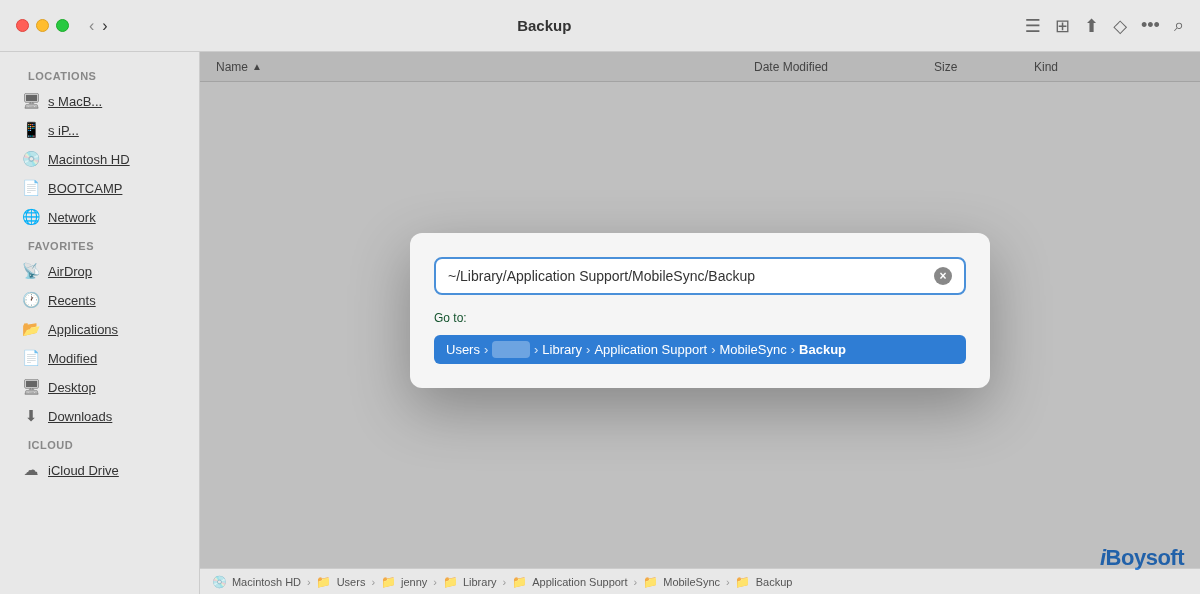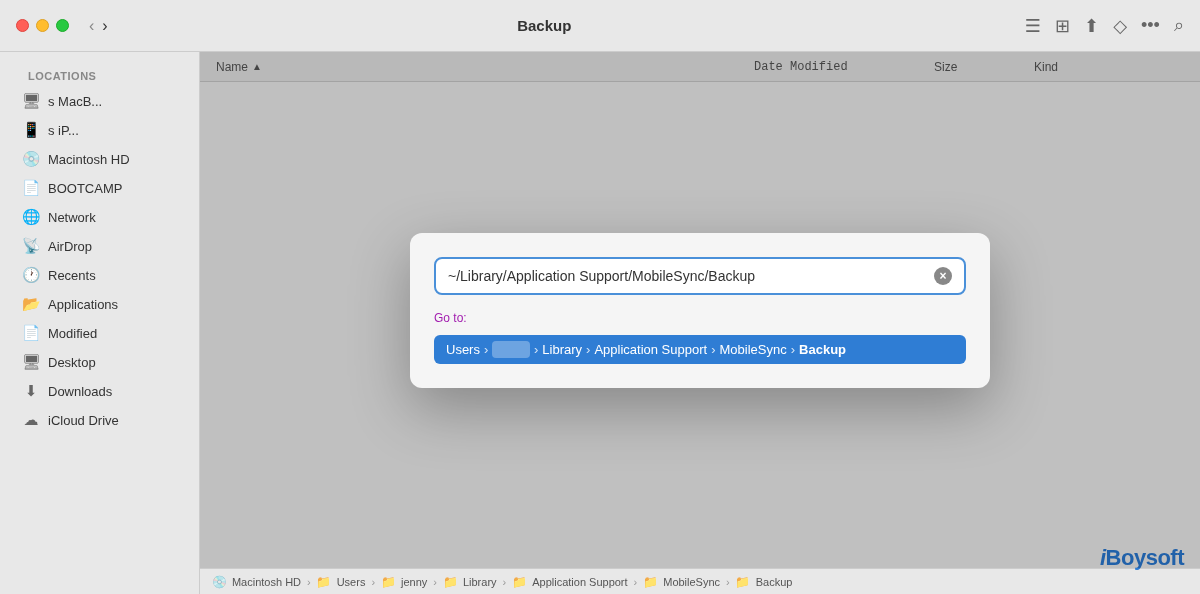--- a/index.html
+++ b/index.html
@@ -101,21 +101,21 @@
       cursor: pointer;
       border-radius: 6px;
       margin: 1px 6px;
     }
     .sidebar-item .item-icon {
       font-size: 15px;
       width: 18px;
       text-align: center;
       color: #666;
     }
-    .sidebar-item .item-label { font-size: 13px; }
+    .sidebar-item .item-label { font-size: 13px; text-decoration: underline; }
 
     
     .content-area {
       flex: 1;
       background: #f0f0f0;
       position: relative;
       overflow: hidden;
     }
 
     
@@ -126,21 +126,21 @@
       background: #e8e8e8;
       border-bottom: 1px solid #ccc;
       padding: 0 16px;
     }
     .col-header {
       font-size: 12px;
       color: #555;
       font-weight: 500;
     }
     .col-name { flex: 1; display: flex; align-items: center; gap: 4px; }
-    .col-date { width: 180px; font-family: Liberation Mono, monospace; }
+    .col-date { width: 180px; }
     .col-size { width: 100px; }
     .col-kind { width: 150px; }
     .sort-arrow { font-size: 10px; color: #555; }
 
     
     .status-bar {
       height: 26px;
       background: #e8e8e8;
       border-top: 1px solid #ccc;
       display: flex;
@@ -203,21 +203,21 @@
       align-items: center;
       justify-content: center;
       cursor: pointer;
       color: white;
       font-size: 12px;
       font-weight: bold;
       border: none;
     }
     .modal-goto-label {
       font-size: 12px;
-      color: #a21caf;
+      color: #14532d;
       margin-bottom: 10px;
     }
     .breadcrumb-path {
       display: flex;
       align-items: center;
       gap: 4px;
       background: #2f7dd4;
       border-radius: 6px;
       padding: 6px 12px;
       flex-wrap: nowrap;
@@ -298,20 +298,21 @@
     </div>
     <div class="sidebar-item">
       <span class="item-icon">📄</span>
       <span class="item-label">BOOTCAMP</span>
     </div>
     <div class="sidebar-item">
       <span class="item-icon">🌐</span>
       <span class="item-label">Network</span>
     </div>
 
+    <div class="sidebar-section-label">Favorites</div>
 
     <div class="sidebar-item">
       <span class="item-icon">📡</span>
       <span class="item-label">AirDrop</span>
     </div>
     <div class="sidebar-item">
       <span class="item-icon">🕐</span>
       <span class="item-label">Recents</span>
     </div>
     <div class="sidebar-item">
@@ -324,20 +325,21 @@
     </div>
     <div class="sidebar-item">
       <span class="item-icon">🖥</span>
       <span class="item-label">Desktop</span>
     </div>
     <div class="sidebar-item">
       <span class="item-icon">⬇</span>
       <span class="item-label">Downloads</span>
     </div>
 
+    <div class="sidebar-section-label">iCloud</div>
 
     <div class="sidebar-item">
       <span class="item-icon">☁</span>
       <span class="item-label">iCloud Drive</span>
     </div>
   </div>
 
   <div class="content-area">
 
     <div class="column-headers">

